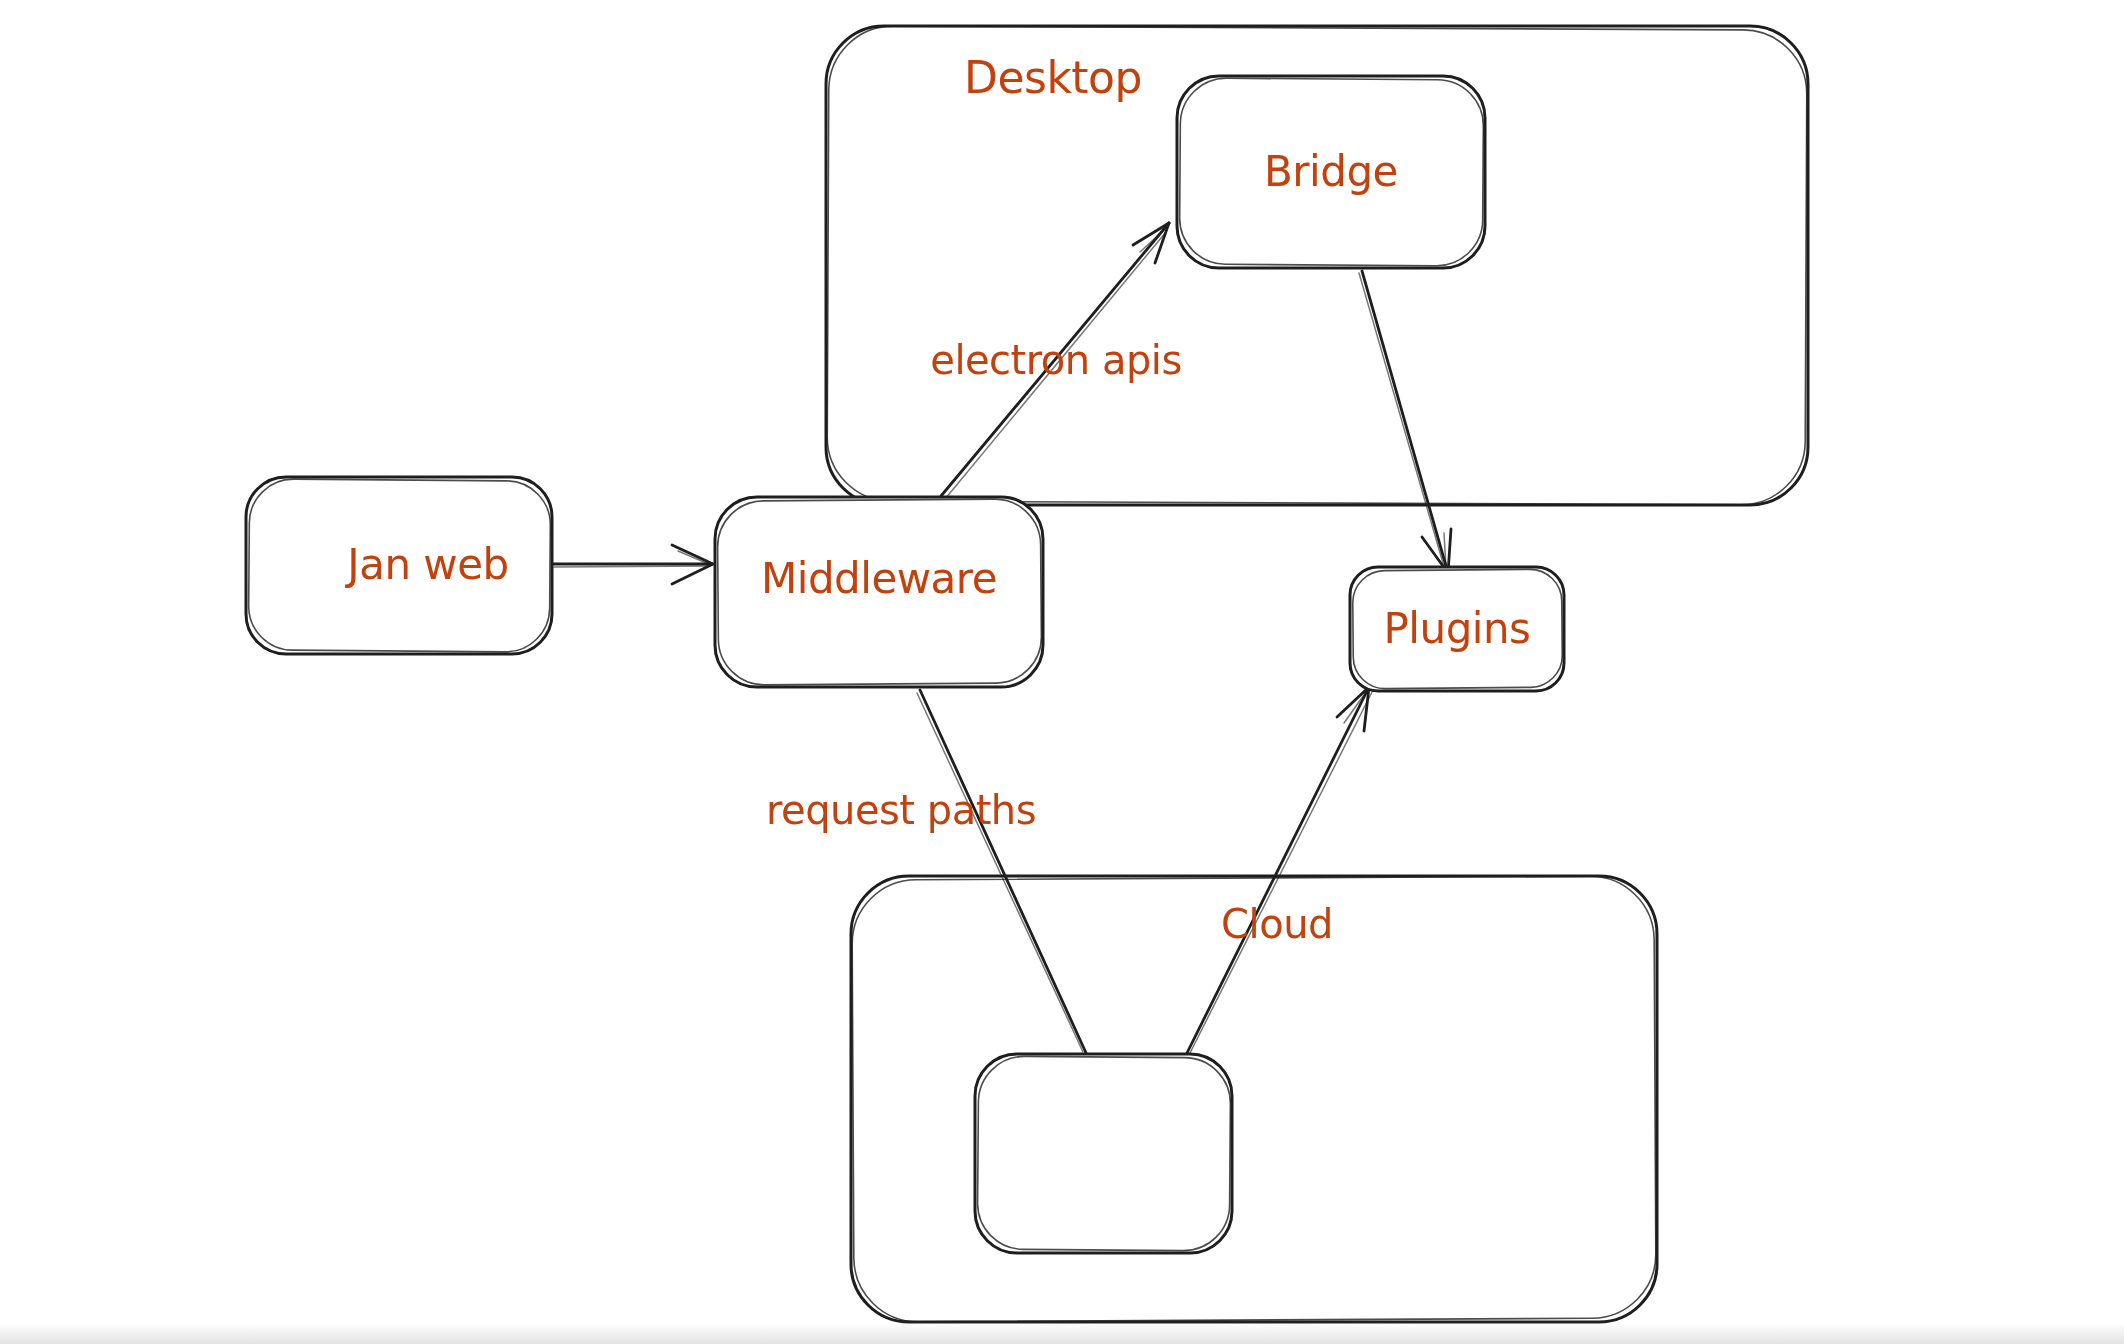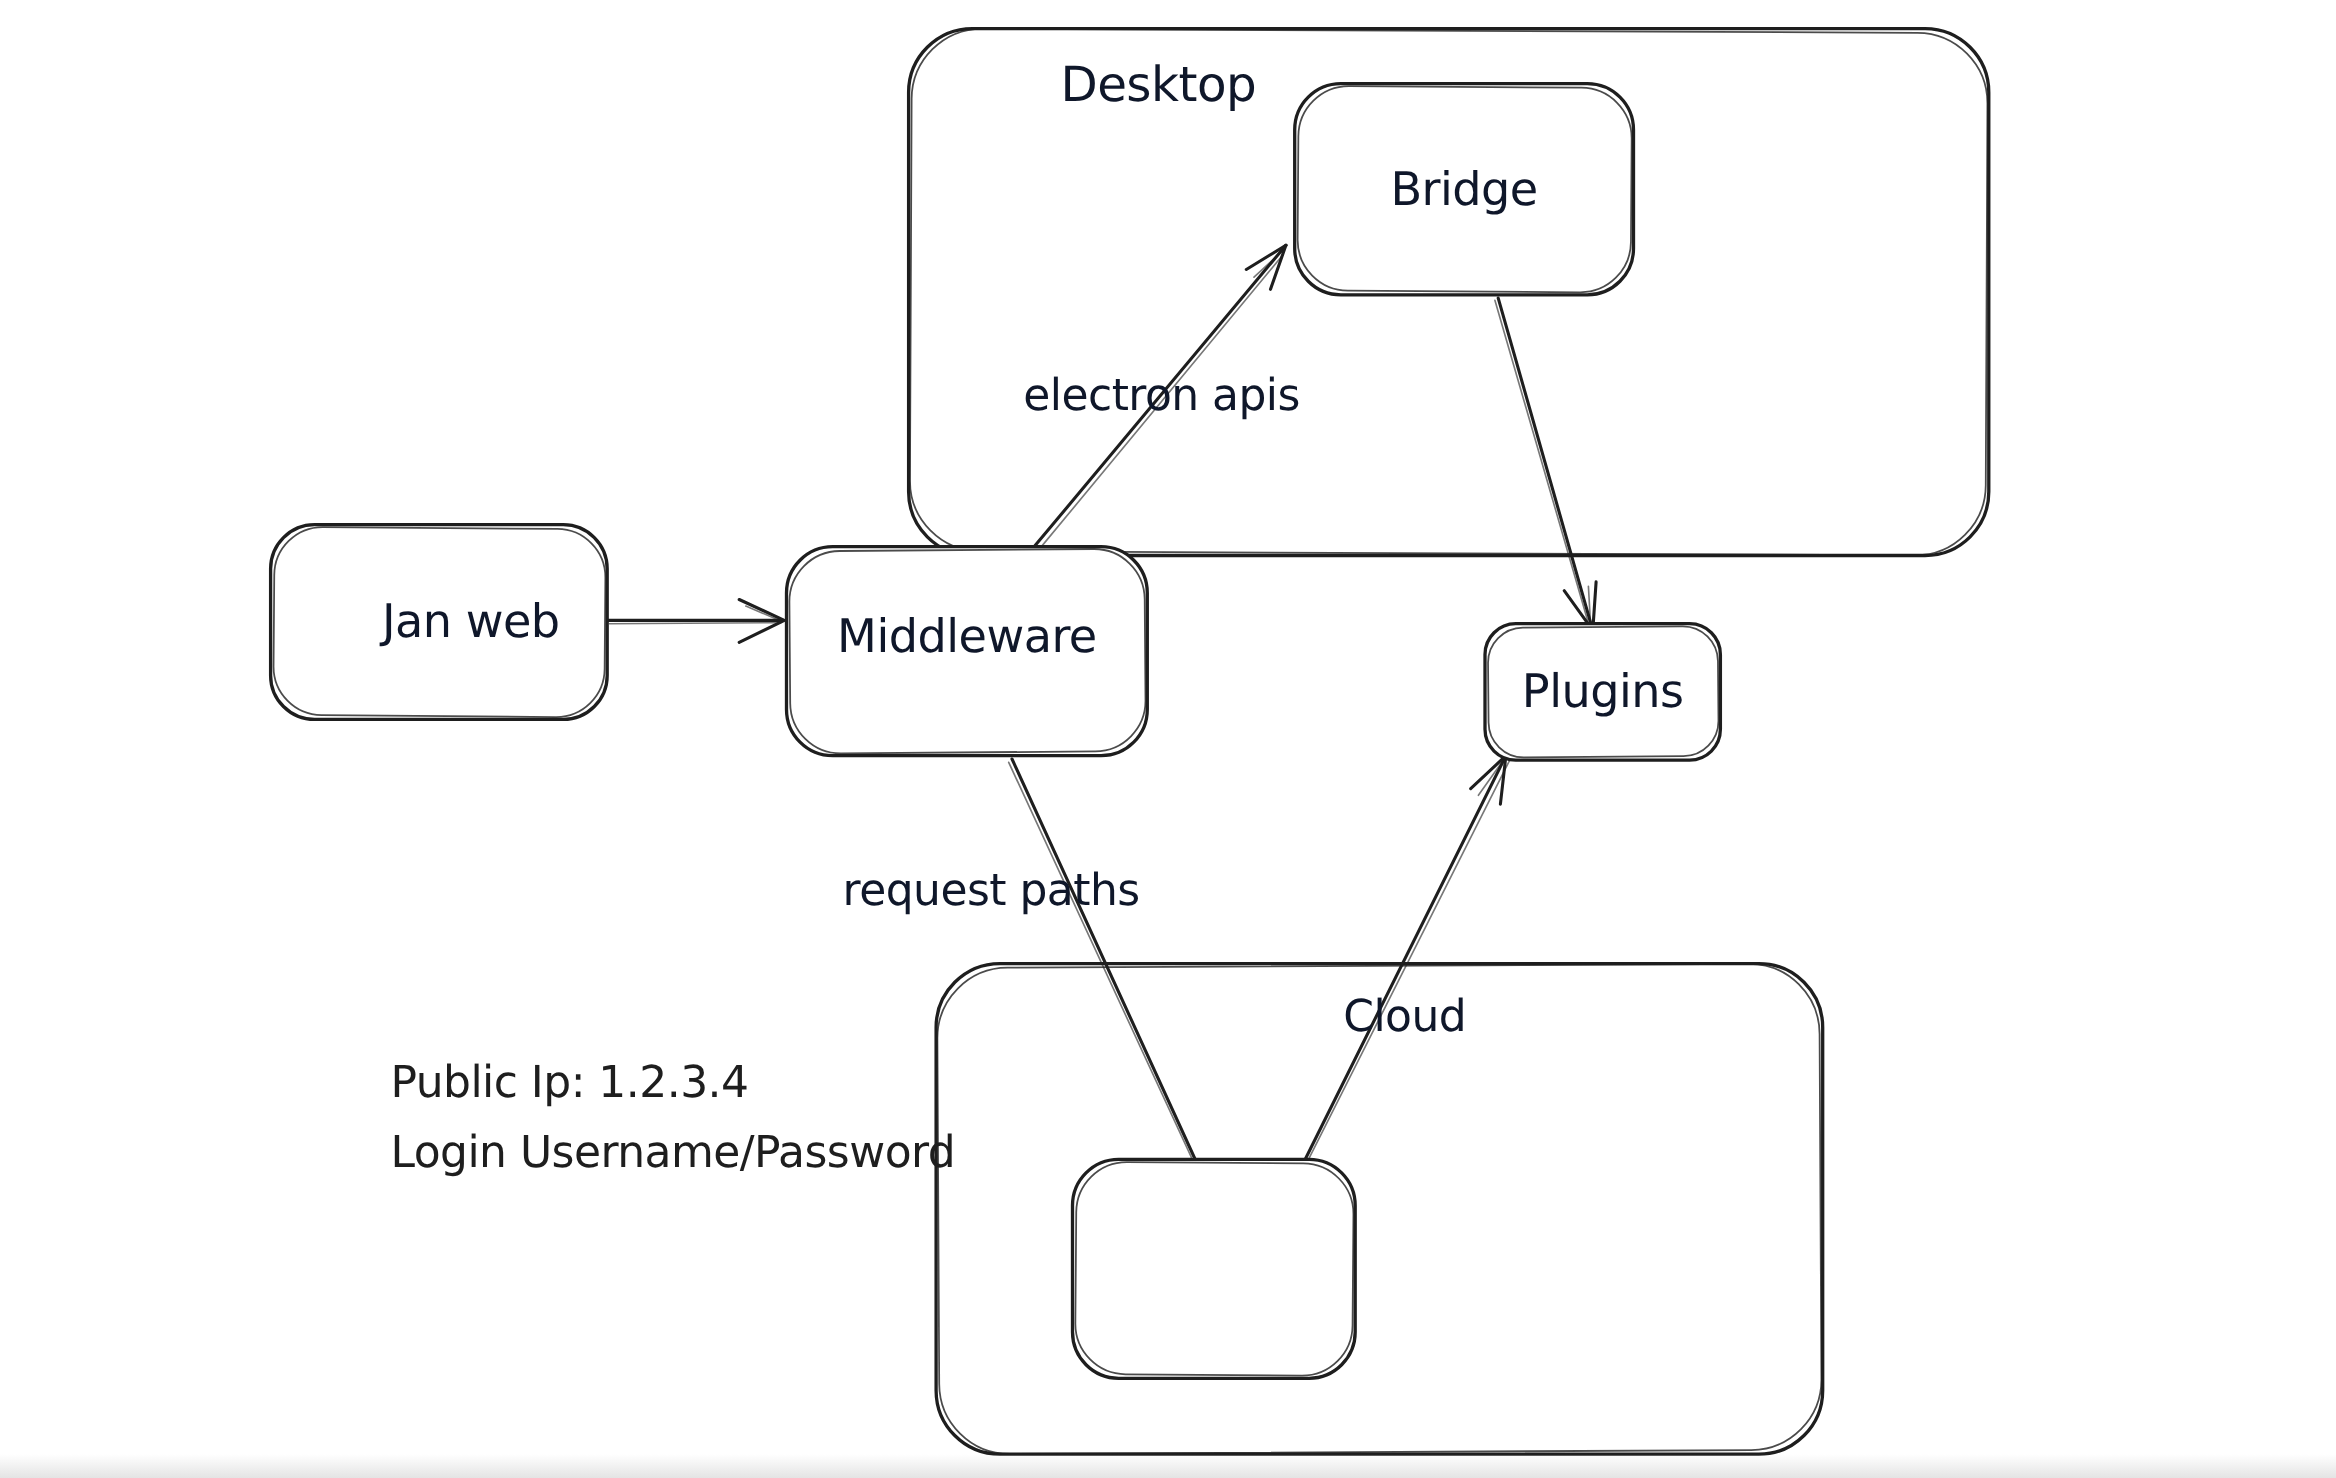--- a/index.html
+++ b/index.html
@@ -8,21 +8,21 @@
     width:2124px;height:1344px;
     background:#ffffff;
     overflow:hidden;
     font-family:"DejaVu Sans", sans-serif;
     color:#1e1e1e;
   }
   svg{position:absolute;left:0;top:0;}
   .lbl{
     position:absolute;
     display:flex;align-items:center;justify-content:center;
-    color:#0f172a;
+    color:#c2410c;
     letter-spacing:-0.5px;
     white-space:nowrap;
     line-height:1.2;
   }
   .node-lbl{font-size:42px;}
   .edge-lbl{font-size:40px;}
   .title-lbl{font-size:44px;}
   .annot{
     position:absolute;
     font-size:40px;
@@ -126,19 +126,15 @@
 
   <div class="lbl node-lbl" style="left:1177px;top:76px;width:308px;height:192px;">Bridge</div>
 
   <div class="lbl node-lbl" style="left:1350px;top:567px;width:214px;height:124px;">Plugins</div>
 
 
   <div class="lbl edge-lbl" style="left:906px;top:334px;width:300px;height:52px;">electron apis</div>
 
   <div class="lbl edge-lbl" style="left:751px;top:784px;width:300px;height:52px;">request paths</div>
 
-  <div class="annot" style="left:355px;top:952px;">
-    <div>Public Ip: 1.2.3.4</div>
-    <div>Login Username/Password</div>
-  </div>
 
   <div class="bottom-fade"></div>
 </div>
 
 </body></html>

